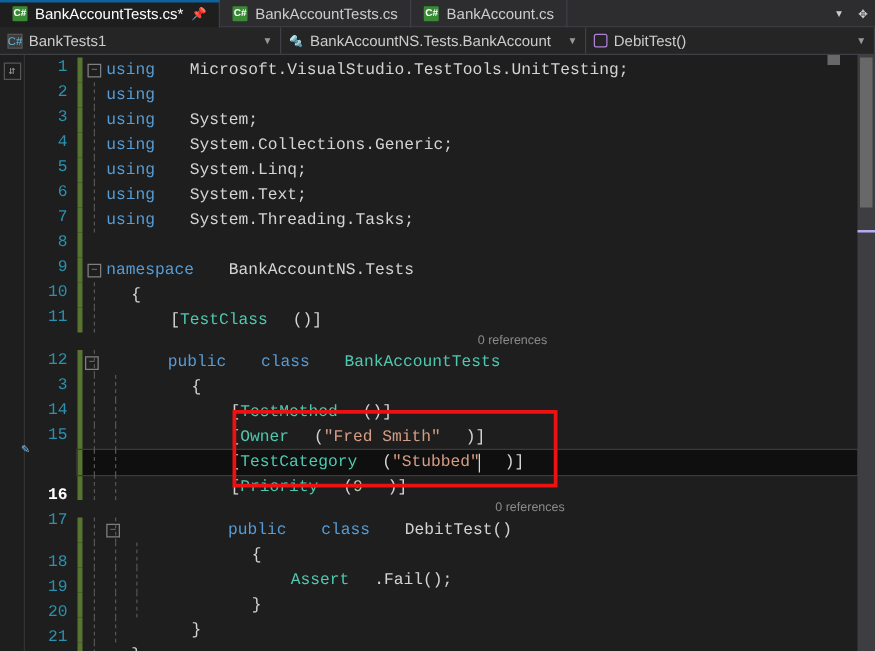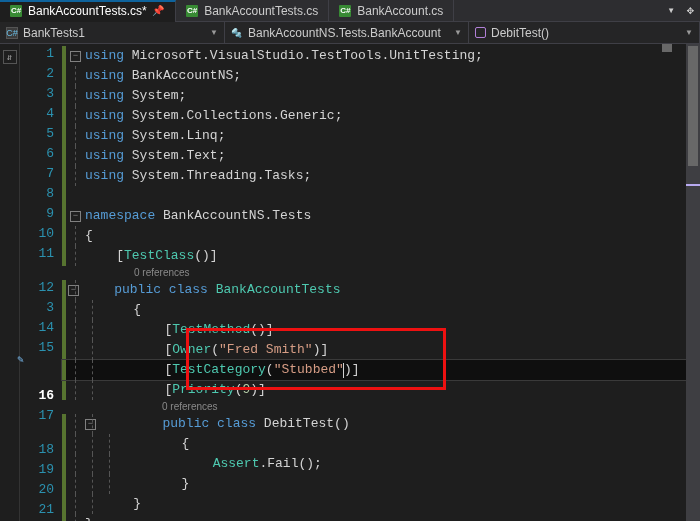--- a/index.html
+++ b/index.html
@@ -147,28 +147,29 @@
   .foldline::before {
     content: '';
     position: absolute;
     left: 7px; top: 0; bottom: 0;
     border-left: 1px dashed #555;
   }
   .kw { color: #569cd6; text-align: right; }
   .type { color: #4ec9b0; }
   .str { color: #d69d85; }
   .num { color: #b5cea8; }
-  .plain { color: #d4d4d4; }
+  .plain { color: #d4d4d4; padding-left: 20px; }
   .refs {
     color: #8a8a8a;
     font-size: 10px;
     font-family: 'Segoe UI', sans-serif;
     height: 14px;
     line-height: 14px;
     padding-left: 0;
+    text-align: center;
   }
   .refs-indent1 { padding-left: 72px; }
   .refs-indent2 { padding-left: 100px; }
   .hl-line {
     background: #0f0f0f;
     outline: 1px solid #3a3a3a;
   }
   .redbox {
     position: absolute;
     border: 3px solid #e11;
@@ -291,21 +292,21 @@
     <div class="ln">21</div>
     <div class="ln">22</div>
     <div class="ln">23</div>
   </div>
 
   <div class="code">
     <span class="lock-icon">✎</span>
     <div class="split-handle"></div>
 
     <div class="line"><span class="changebar"></span><span class="fold">−</span><span class="kw">using</span><span class="plain"> Microsoft.VisualStudio.TestTools.UnitTesting;</span></div>
-    <div class="line"><span class="changebar"></span><span class="foldline"></span><span class="kw">using</span><span class="plain"> BankAccountNS;</span></div>
+    <div class="line"><span class="changebar"></span><span class="foldline"></span><span class="kw">using</span></div>
     <div class="line"><span class="changebar"></span><span class="foldline"></span><span class="kw">using</span><span class="plain"> System;</span></div>
     <div class="line"><span class="changebar"></span><span class="foldline"></span><span class="kw">using</span><span class="plain"> System.Collections.Generic;</span></div>
     <div class="line"><span class="changebar"></span><span class="foldline"></span><span class="kw">using</span><span class="plain"> System.Linq;</span></div>
     <div class="line"><span class="changebar"></span><span class="foldline"></span><span class="kw">using</span><span class="plain"> System.Text;</span></div>
     <div class="line"><span class="changebar"></span><span class="foldline"></span><span class="kw">using</span><span class="plain"> System.Threading.Tasks;</span></div>
     <div class="line"><span class="changebar"></span><span class="fold-space"></span></div>
     <div class="line"><span class="changebar"></span><span class="fold">−</span><span class="kw">namespace</span><span class="plain"> BankAccountNS.Tests</span></div>
     <div class="line"><span class="changebar"></span><span class="foldline"></span><span class="plain">{</span></div>
     <div class="line"><span class="changebar"></span><span class="foldline"></span><span class="plain">    [</span><span class="type">TestClass</span><span class="plain">()]</span></div>
     <div class="refs refs-indent1">0 references</div>

